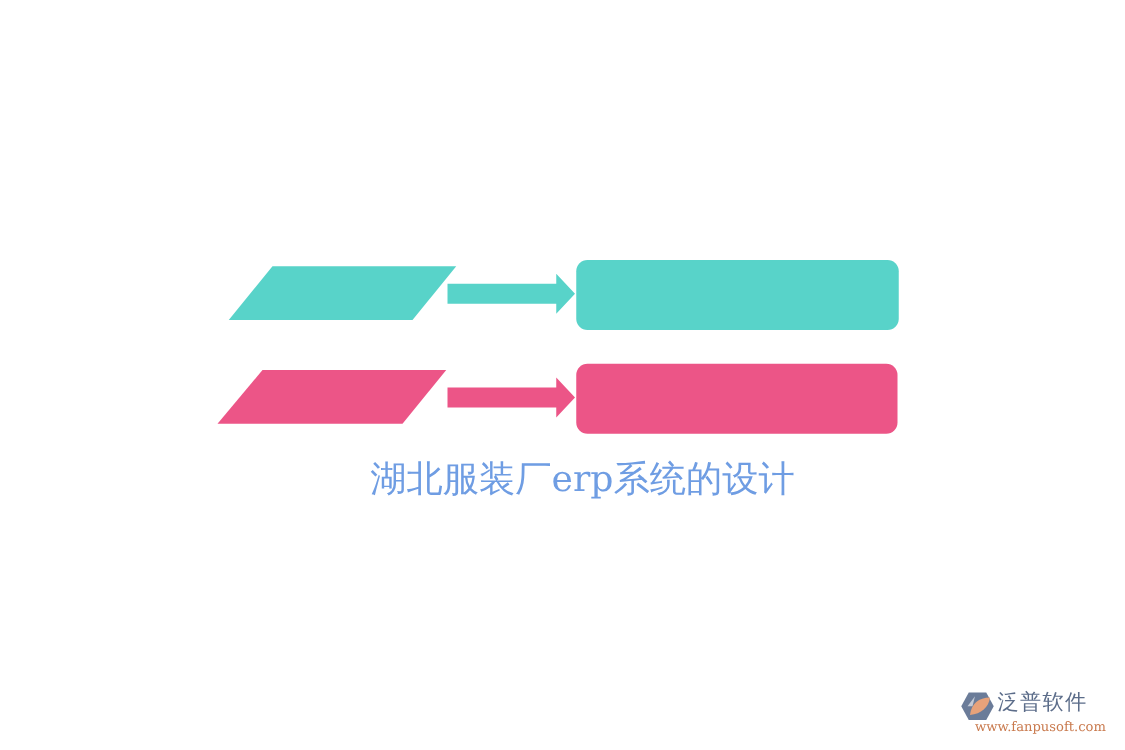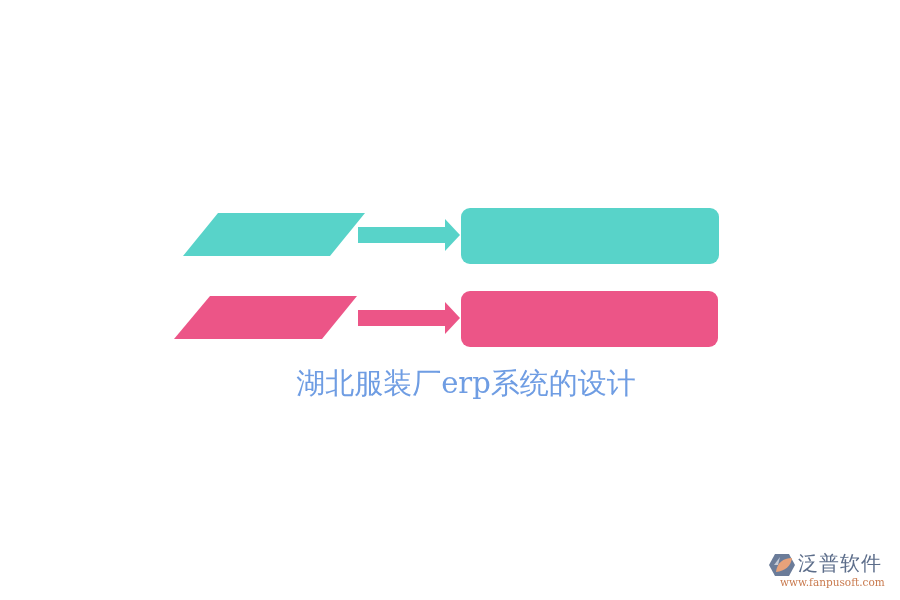--- a/index.html
+++ b/index.html
@@ -7,21 +7,21 @@
     .canvas { position: absolute; left: 0; top: 0; width: 900px; height: 600px; }
     .title {
       position: absolute; left: 0; top: 364px; width: 932px; text-align: center;
       font-family: "DejaVu Serif", "Liberation Serif", serif;
       font-size: 29px; color: #6f9de3; letter-spacing: 0px;
     }
     .logo { position: absolute; left: 768px; top: 553px; width: 130px; height: 40px; }
     .logo-name {
       position: absolute; left: 30px; top: -3px;
       font-family: "DejaVu Sans", "Liberation Sans", sans-serif;
-      font-size: 20px; color: #5c6d8a; white-space: nowrap; letter-spacing: 1px;
+      font-size: 17px; color: #5c6d8a; white-space: nowrap; letter-spacing: 1px;
     }
     .logo-url {
       position: absolute; left: 0px; top: 23px;
       font-family: "DejaVu Serif", "Liberation Serif", serif;
       font-size: 10.5px; color: #c97a4e; white-space: nowrap; margin-left: 12px;
     }
     .logo-icon { position: absolute; left: 0; top: 0; }
   </style>
 </head>
 <body>

